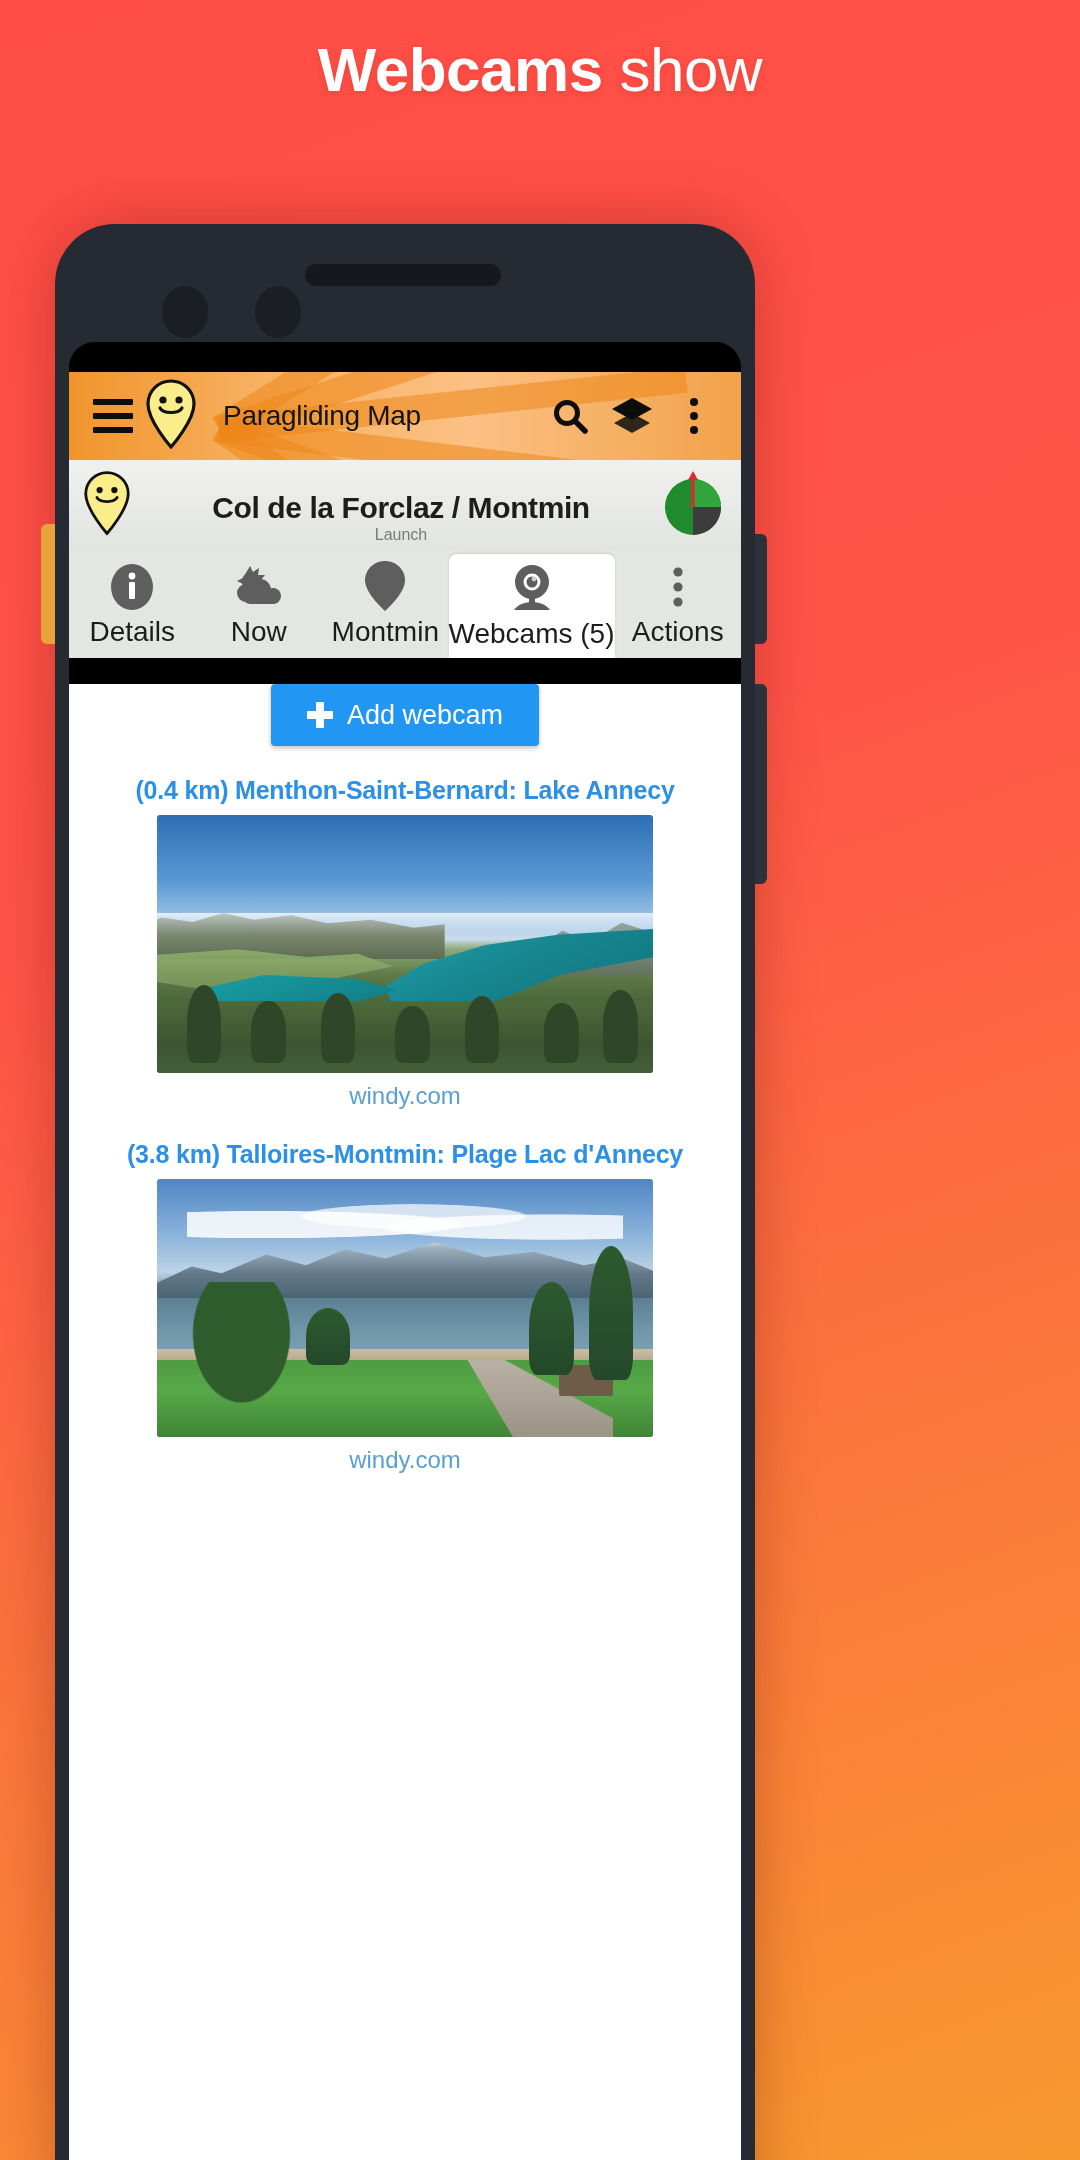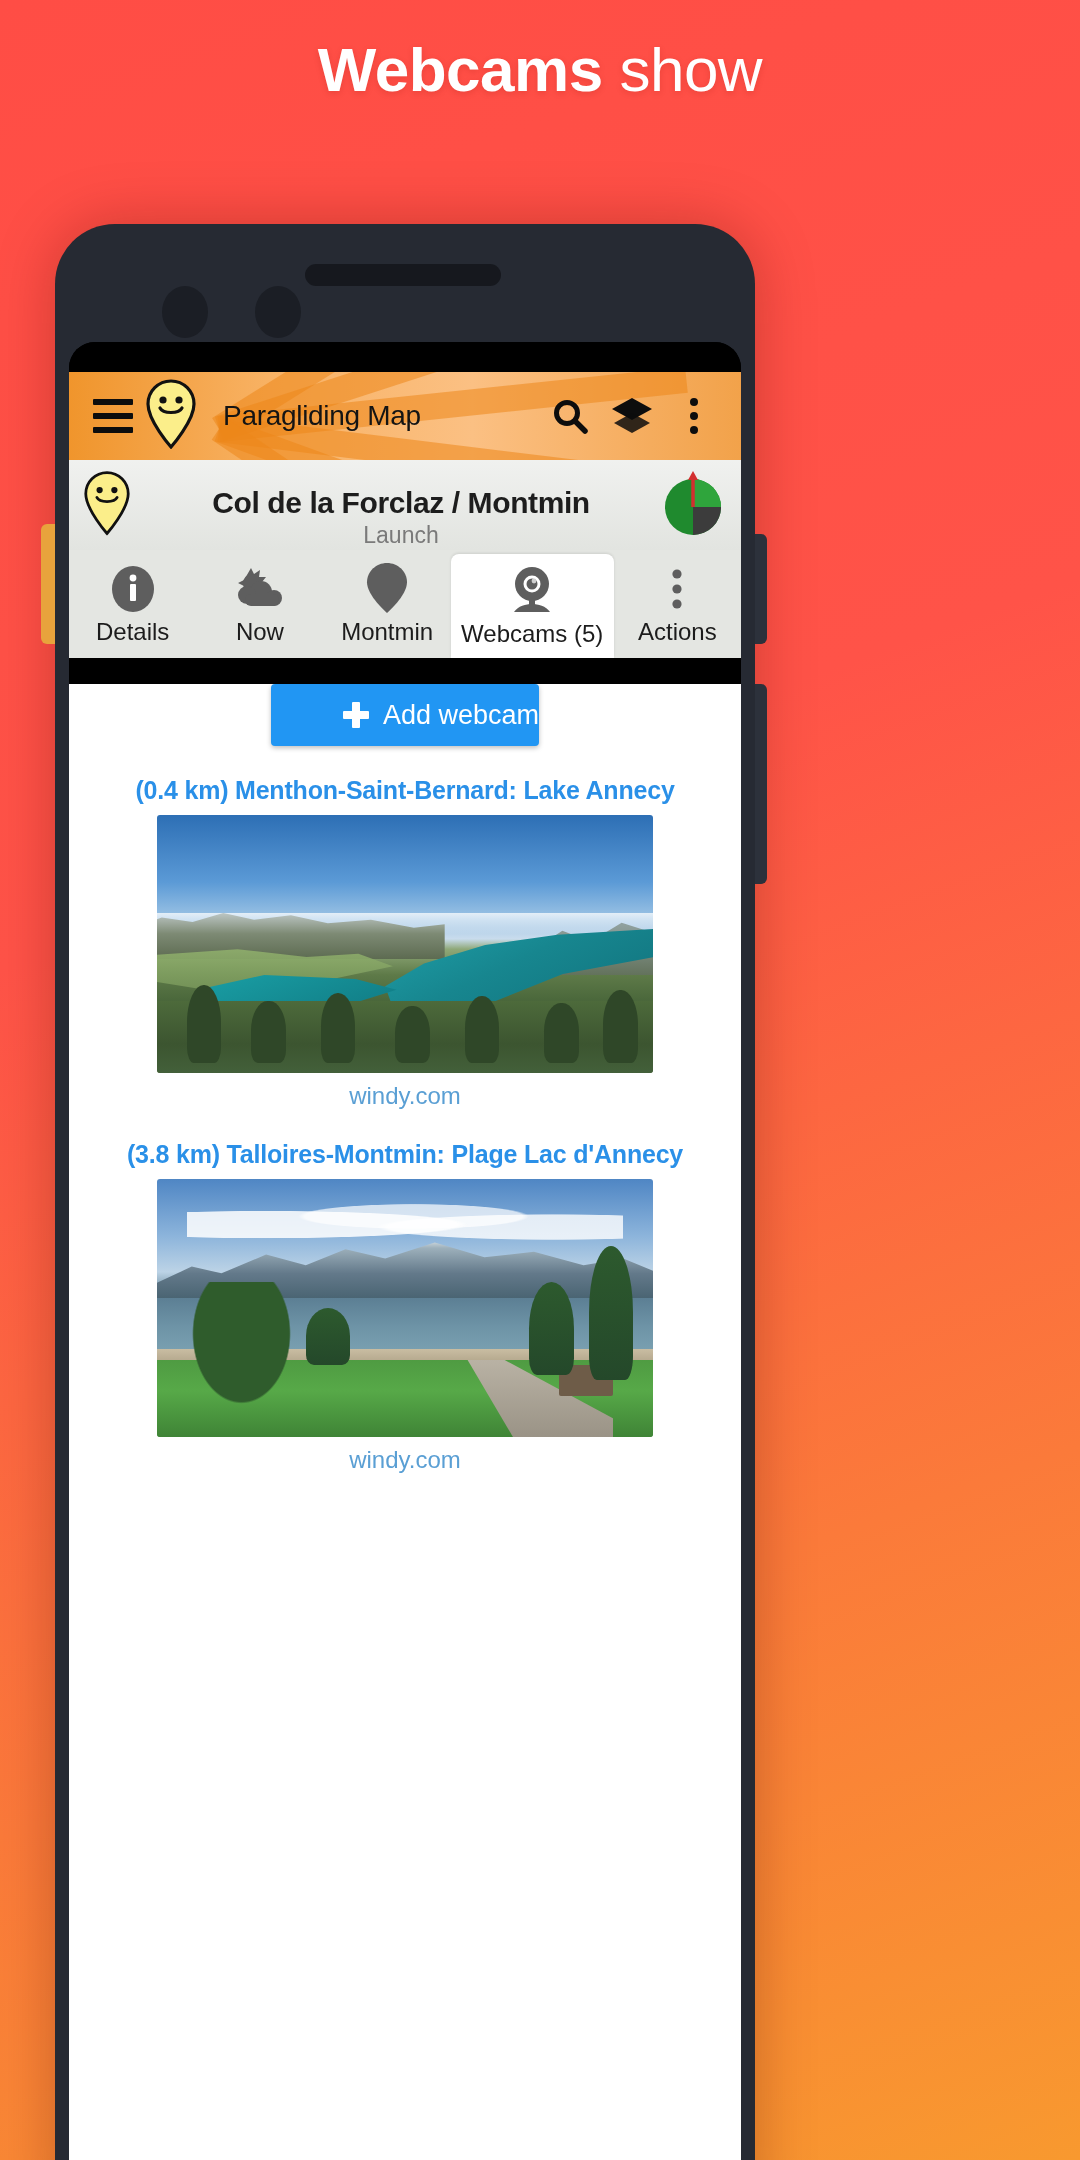--- a/index.html
+++ b/index.html
@@ -74,37 +74,37 @@
   .dots i{ width:8px; height:8px; background:#0d0d0d; border-radius:50%; display:block; }
 
   
   .siteheader{
     height:90px; background:linear-gradient(180deg,#f0f1ef 0%,#e2e4e0 100%);
     display:flex; align-items:center; padding:0 14px; position:relative;
   }
   .site-pin{ width:60px; flex:0 0 60px; }
   .site-txt{ flex:1; text-align:center;margin-top:26px; }
   .site-name{ font-size:30px; font-weight:700; color:#1d1d1d; line-height:1.05; letter-spacing:-0.4px; }
-  .site-sub{ font-size:23px; color:#7a7a7a; margin-top:3px; }
+  .site-sub{ font-size:16px; color:#7a7a7a; margin-top:3px; }
   .wind-dial{ width:68px; height:68px; flex:0 0 68px; position:relative; }
 
   
   .tabs{ display:flex; height:108px; background:#e4e6e2; align-items:stretch; }
   .tab{ flex:1; display:flex; flex-direction:column; align-items:center;
         justify-content:center; gap:4px; cursor:pointer; position:relative; }
   .tab.active{ background:#fff; border-radius:8px 8px 0 0; margin:4px 0 0 0;
                box-shadow:0 -1px 3px rgba(0,0,0,.10); flex:1.28; }
-  .tab .lbl{ font-size:24px; color:#1c1c1c; white-space:nowrap; }
+  .tab .lbl{ font-size:28px; color:#1c1c1c; white-space:nowrap; }
   .tab .ico{ height:52px; display:flex; align-items:flex-end; }
 
   
   .content{ background:#fff; height:1556px; position:relative; }
   .addbtn{
     margin:26px auto 0; width:268px; height:62px; background:#2196f3;
-    border-radius:4px; display:flex; align-items:center; justify-content:flex-end;
+    border-radius:4px; display:flex; align-items:center; justify-content:center;
     gap:14px; color:#fff; font-size:27px; cursor:pointer;
     box-shadow:0 2px 5px rgba(0,0,0,.25);
   }
   .plus{ position:relative; width:26px; height:26px; }
   .plus:before,.plus:after{ content:""; position:absolute; background:#fff; border-radius:1px; }
   .plus:before{ left:9px; top:0; width:8px; height:26px; }
   .plus:after{ left:0; top:9px; width:26px; height:8px; }
 
   .cam-title{ text-align:center; color:#2a90e8; font-size:25px; font-weight:700;
               margin-top:30px; cursor:pointer; letter-spacing:-0.2px; }

